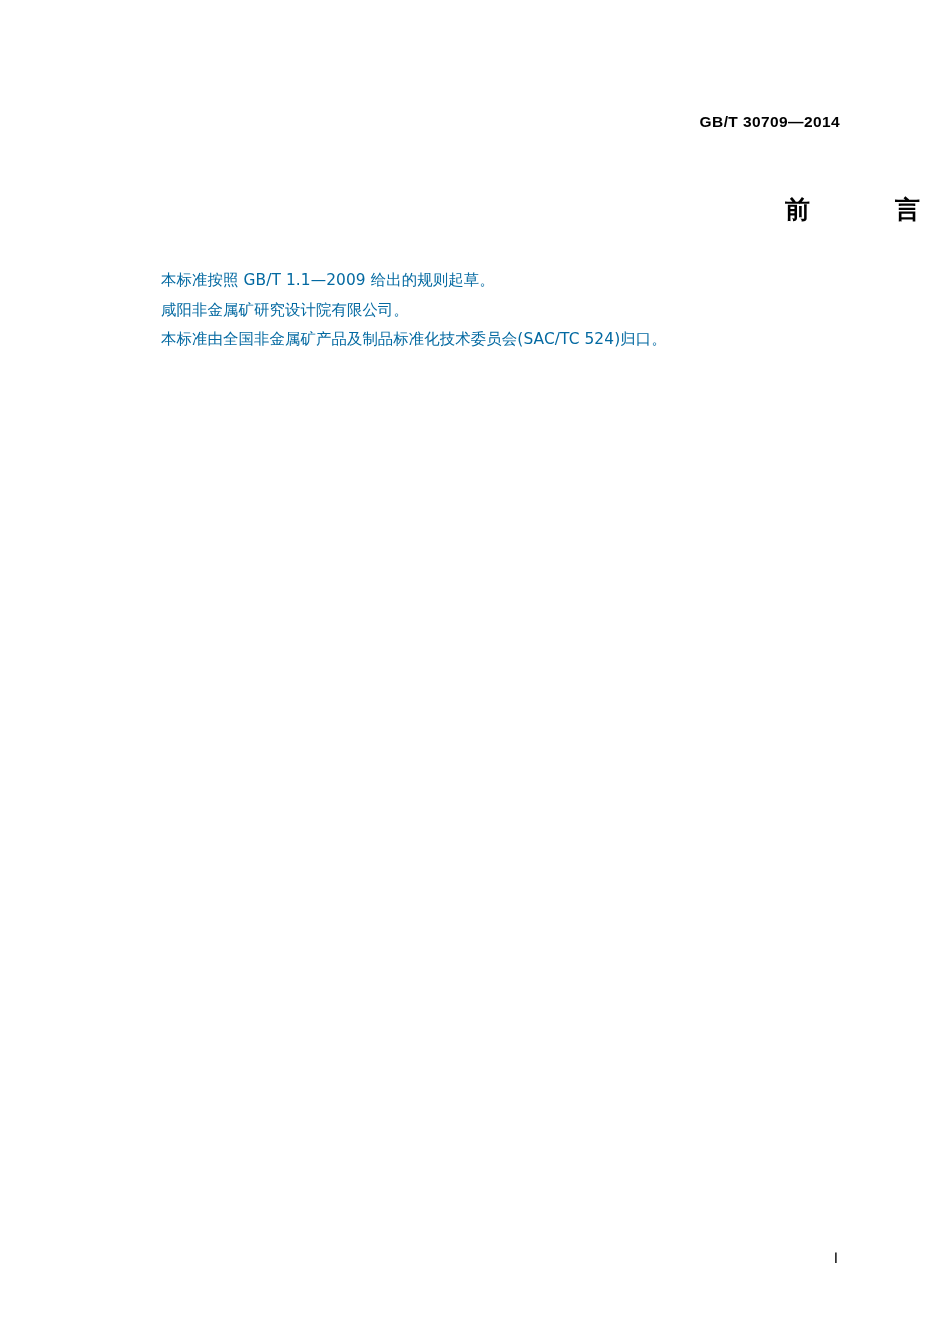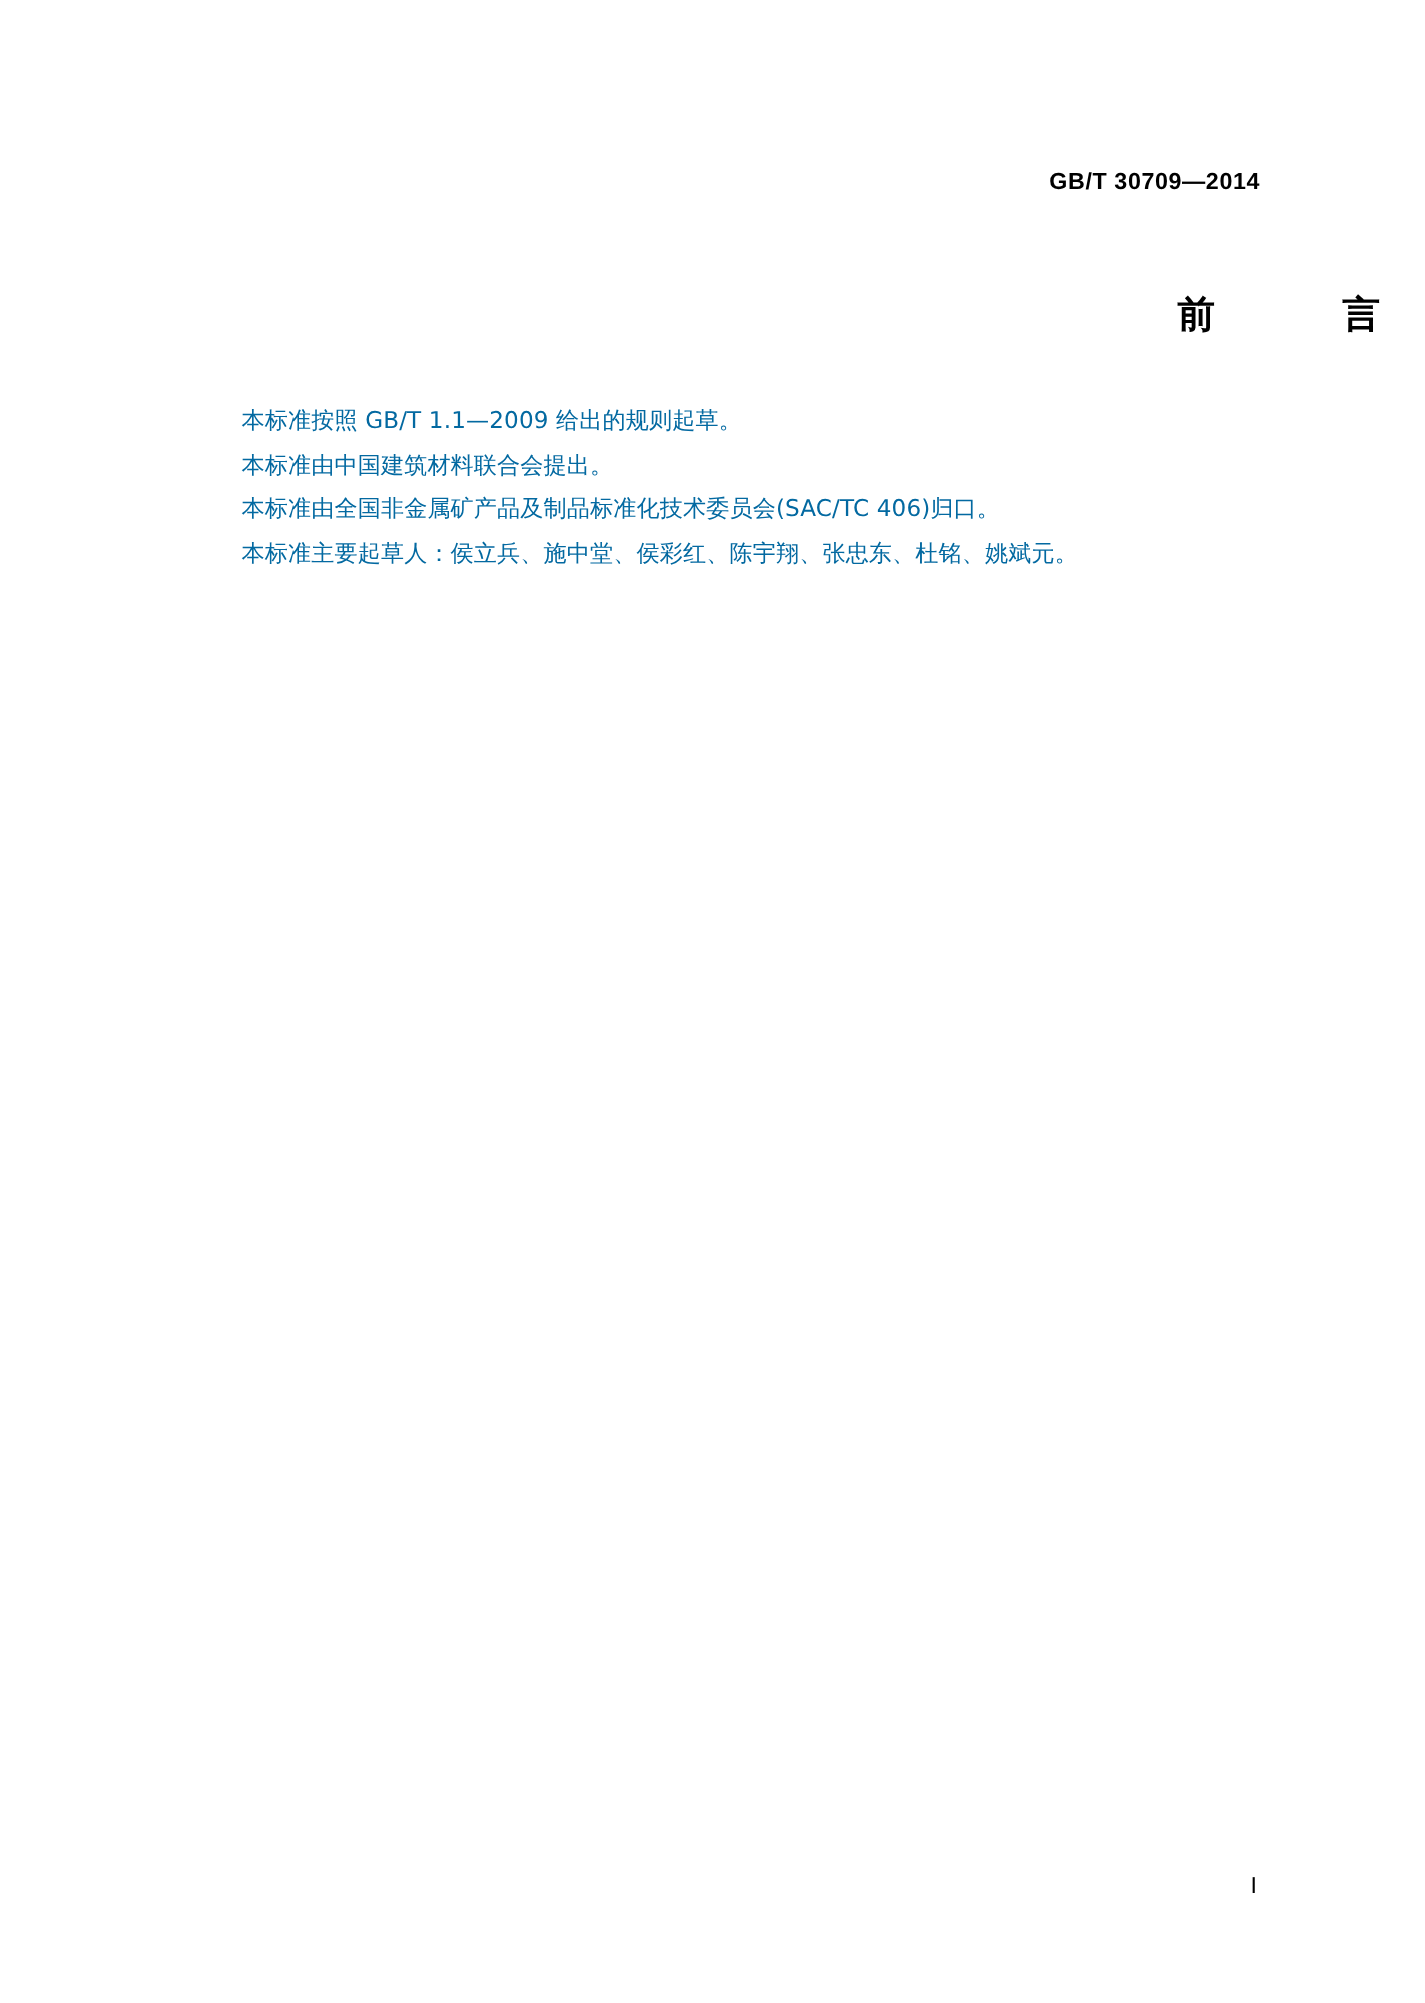--- a/index.html
+++ b/index.html
@@ -72,20 +72,19 @@
 <body>
 
 <div class="page">
 
   <div class="header-code">GB/T 30709—2014</div>
 
   <div class="doc-title">前　言</div>
 
   <div class="body-block">
     <p class="para">本标准按照 GB/T 1.1—2009 给出的规则起草。</p>
-    <p class="para">本标准由中国建筑材料联合会提出。</p>
-    <p class="para">本标准由全国非金属矿产品及制品标准化技术委员会(SAC/TC 406)归口。</p>
-    <p class="para">本标准主要起草人：侯立兵、施中堂、侯彩红、陈宇翔、张忠东、杜铭、姚斌元。</p>
+    <p class="para">咸阳非金属矿研究设计院有限公司。</p>
+    <p class="para">本标准由全国非金属矿产品及制品标准化技术委员会(SAC/TC 524)归口。</p>
   </div>
 
   <div class="page-number">Ⅰ</div>
 
 </div>
 
 </body></html>

